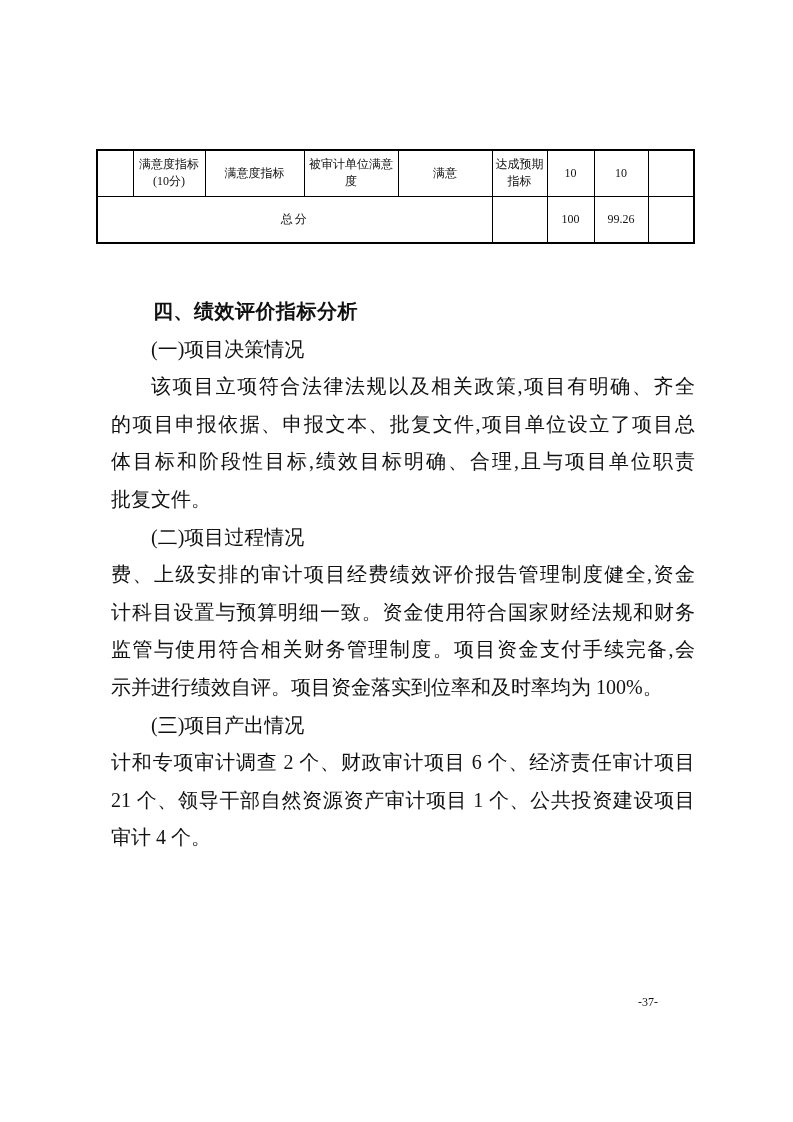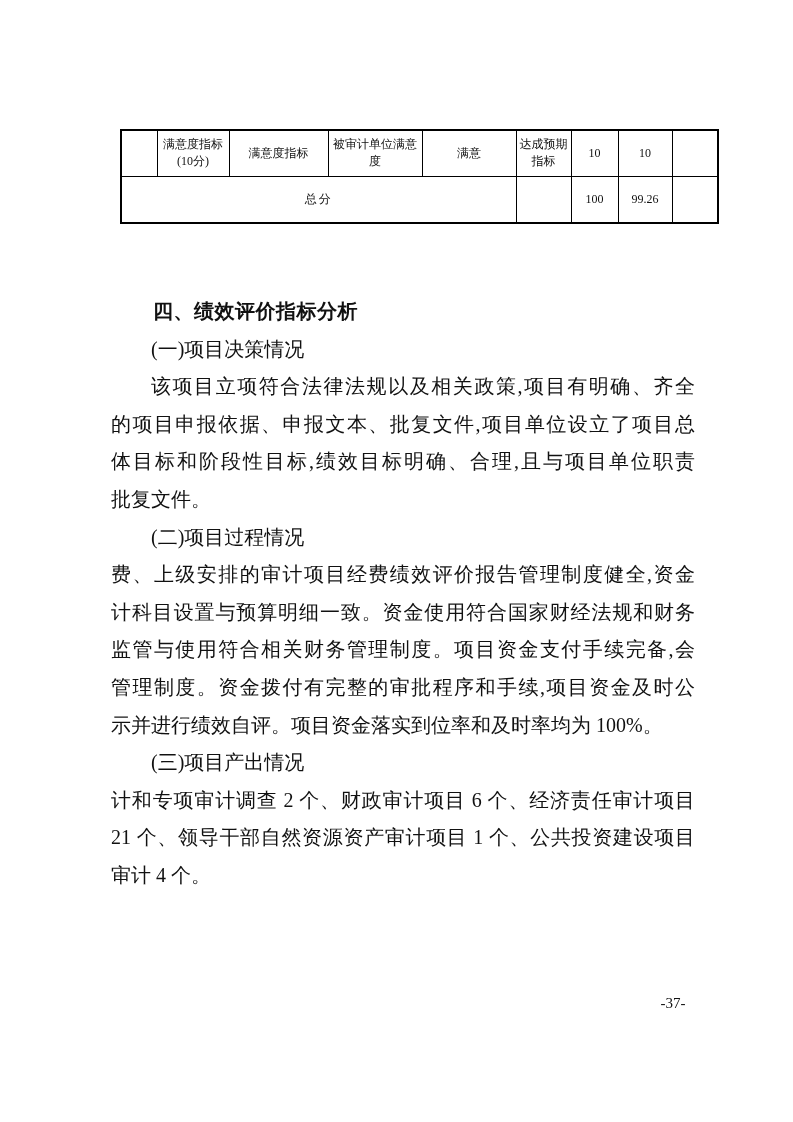--- a/index.html
+++ b/index.html
@@ -14,26 +14,25 @@
     background: #ffffff;
     color: #111111;
     font-family: "Liberation Serif", "DejaVu Serif", serif;
     overflow: hidden;
   }
 
   
   table.score-table {
     position: absolute;
     left: 96px;
-    top: 129px;
+    top: 149px;
     border-collapse: collapse;
     table-layout: fixed;
     width: 599px;
     border: 2px solid #000;
-    margin-left: 24px;
   }
   table.score-table td {
     border: 1px solid #000;
     font-size: 12px;
     line-height: 1.45;
     text-align: center;
     vertical-align: middle;
     padding: 1px 3px;
     color: #111;
     word-break: break-all;
@@ -71,22 +70,21 @@
     text-indent: 42px;
     letter-spacing: 0.5px;
   }
 
   
   .page-number {
     position: absolute;
     left: 638px;
     top: 995px;
     width: 70px;
-    text-align: center;
-    font-size: 15px;
+    font-size: 12px;
     font-family: "Liberation Serif", "DejaVu Serif", serif;
     color: #111;
   }
 </style>
 </head>
 <body>
 
 <div class="page">
 
   <table class="score-table">
@@ -129,21 +127,20 @@
     <div class="line indent">(一)项目决策情况</div>
     <div class="line just indent">该项目立项符合法律法规以及相关政策,项目有明确、齐全</div>
     <div class="line just">的项目申报依据、申报文本、批复文件,项目单位设立了项目总</div>
     <div class="line just">体目标和阶段性目标,绩效目标明确、合理,且与项目单位职责</div>
     <div class="line">批复文件。</div>
 
     <div class="line indent">(二)项目过程情况</div>
     <div class="line just">费、上级安排的审计项目经费绩效评价报告管理制度健全,资金</div>
     <div class="line just">计科目设置与预算明细一致。资金使用符合国家财经法规和财务</div>
     <div class="line just">监管与使用符合相关财务管理制度。项目资金支付手续完备,会</div>
-    <div class="line just">管理制度。资金拨付有完整的审批程序和手续,项目资金及时公</div>
     <div class="line">示并进行绩效自评。项目资金落实到位率和及时率均为 100%。</div>
 
     <div class="line indent">(三)项目产出情况</div>
     <div class="line just">计和专项审计调查 2 个、财政审计项目 6 个、经济责任审计项目</div>
     <div class="line just">21 个、领导干部自然资源资产审计项目 1 个、公共投资建设项目</div>
     <div class="line">审计 4 个。</div>
   </div>
 
   <div class="page-number">-37-</div>
 

